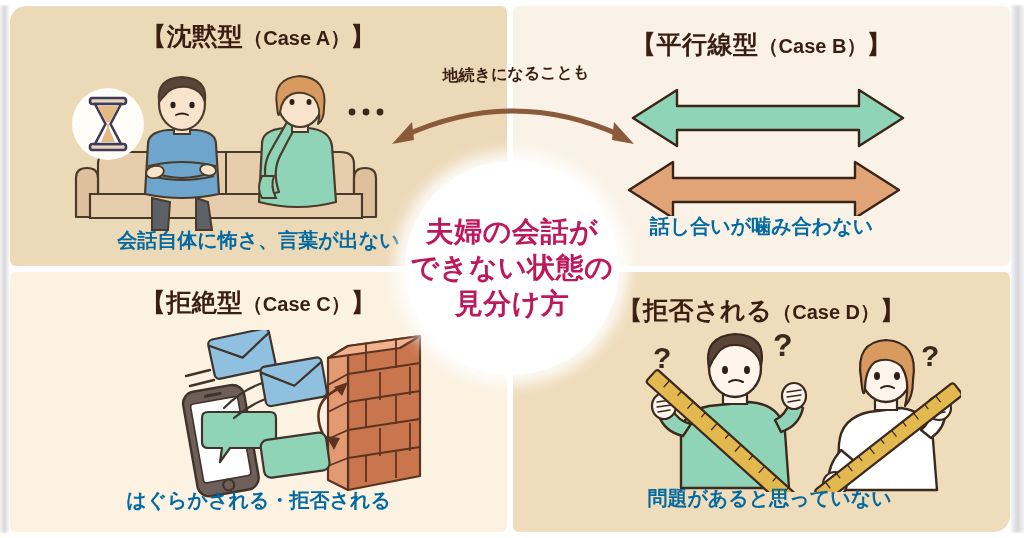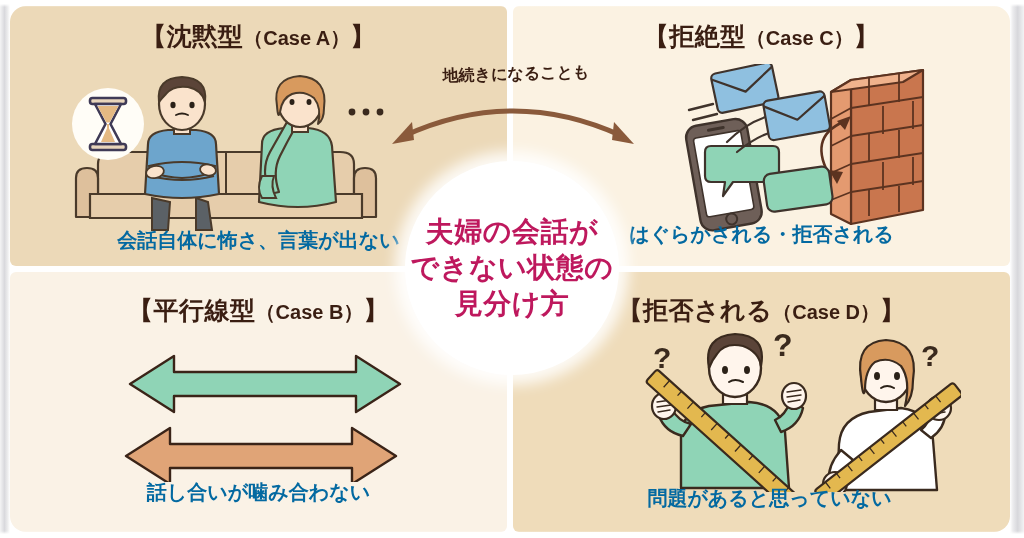--- a/index.html
+++ b/index.html
@@ -220,20 +220,35 @@
         <rect x="22" y="60" width="36" height="6" rx="2.5" fill="#e8d5bb" stroke="#3f3a56" stroke-width="2.6"></rect>
         <path d="M27 20 L53 20 L42.5 40 L53 60 L27 60 L37.5 40 Z" fill="#ffffff" stroke="#3f3a56" stroke-width="2.6" stroke-linejoin="round"></path>
         <path d="M29.5 22 L50.5 22 L41.6 38.5 L38.4 38.5 Z" fill="#e4b983"></path>
         <path d="M40 42 L47 58 L33 58 Z" fill="#e4b983"></path>
         <line x1="40" y1="40" x2="40" y2="50" stroke="#e4b983" stroke-width="2"></line>
       </svg>
 
       <div class="quad-caption">会話自体に怖さ、言葉が出ない</div>
     </div>
 
+    <div class="quad bl">
+      <div class="quad-title">
+        <span>【平行線型</span><span class="case">（Case B）</span><span>】</span>
+      </div>
+
+      <svg class="art" style="left:110px; top:80px;" width="290" height="130" viewBox="0 0 290 130">
+
+        <path d="M10 32 L54 4 L54 20 L236 20 L236 4 L280 32 L236 60 L236 44 L54 44 L54 60 Z" fill="#8fd4b6" stroke="#3a2418" stroke-width="2.4" stroke-linejoin="round"></path>
+
+        <path d="M6 104 L50 76 L50 92 L232 92 L232 76 L276 104 L232 132 L232 116 L50 116 L50 132 Z" fill="#e0a477" stroke="#3a2418" stroke-width="2.4" stroke-linejoin="round"></path>
+      </svg>
+
+      <div class="quad-caption">話し合いが噛み合わない</div>
+    </div>
+
     <div class="quad tr">
       <div class="quad-title">
         <span>【拒絶型</span><span class="case">（Case C）</span><span>】</span>
       </div>
 
       <svg class="art" style="left:142px; top:58px;" width="300" height="170" viewBox="0 0 300 170">
 
         <path d="M196 16 L268 6 L268 146 L196 160 Z" fill="#c9764e" stroke="#5c3320" stroke-width="2.2" stroke-linejoin="round"></path>
         <path d="M196 16 L196 160 L176 150 L176 28 Z" fill="#e49a70" stroke="#5c3320" stroke-width="2.2" stroke-linejoin="round"></path>
         <path d="M176 28 L248 18 L268 6 L196 16 Z" fill="#f0b28c" stroke="#5c3320" stroke-width="2.2" stroke-linejoin="round"></path>
@@ -286,35 +301,20 @@
           <rect x="110" y="32" width="62" height="40" rx="5" fill="#8fc0e0" stroke="#3f332c" stroke-width="2.2"></rect>
           <path d="M110 37 L141 56 L172 37" fill="none" stroke="#3f332c" stroke-width="2.2" stroke-linejoin="round"></path>
         </g>
 
         <g transform="rotate(-8 144 124)">
           <rect x="110" y="106" width="66" height="38" rx="7" fill="#8fd4b6" stroke="#3f332c" stroke-width="2.2"></rect>
         </g>
       </svg>
 
       <div class="quad-caption">はぐらかされる・拒否される</div>
-    </div>
-
-    <div class="quad bl">
-      <div class="quad-title">
-        <span>【平行線型</span><span class="case">（Case B）</span><span>】</span>
-      </div>
-
-      <svg class="art" style="left:110px; top:80px;" width="290" height="130" viewBox="0 0 290 130">
-
-        <path d="M10 32 L54 4 L54 20 L236 20 L236 4 L280 32 L236 60 L236 44 L54 44 L54 60 Z" fill="#8fd4b6" stroke="#3a2418" stroke-width="2.4" stroke-linejoin="round"></path>
-
-        <path d="M6 104 L50 76 L50 92 L232 92 L232 76 L276 104 L232 132 L232 116 L50 116 L50 132 Z" fill="#e0a477" stroke="#3a2418" stroke-width="2.4" stroke-linejoin="round"></path>
-      </svg>
-
-      <div class="quad-caption">話し合いが噛み合わない</div>
     </div>
 
     <div class="quad br">
       <div class="quad-title">
         <span>【拒否される</span><span class="case">（Case D）</span><span>】</span>
       </div>
 
       <svg class="art" style="left:118px; top:60px;" width="330" height="160" viewBox="0 0 330 160">
 
         <path d="M50 156 L50 104 Q50 80 78 74 L118 70 Q150 72 154 100 L158 156 Z" fill="#8fd4b6" stroke="#3a2a1e" stroke-width="2.4" stroke-linejoin="round"></path>

